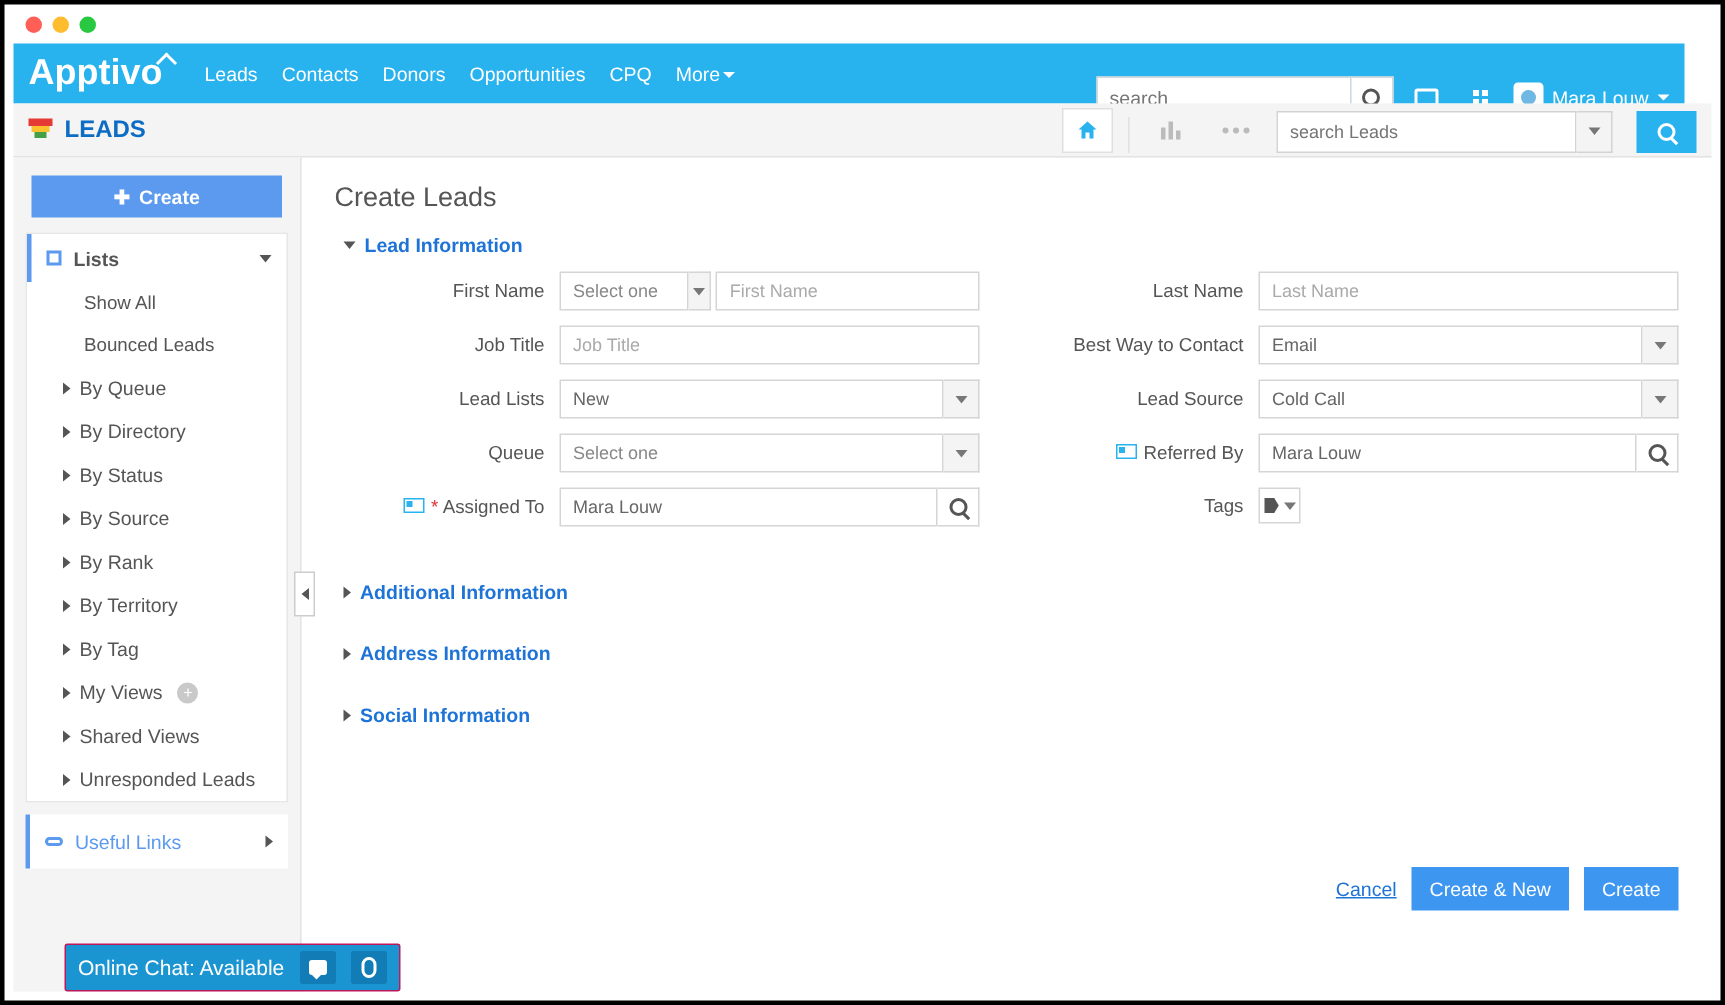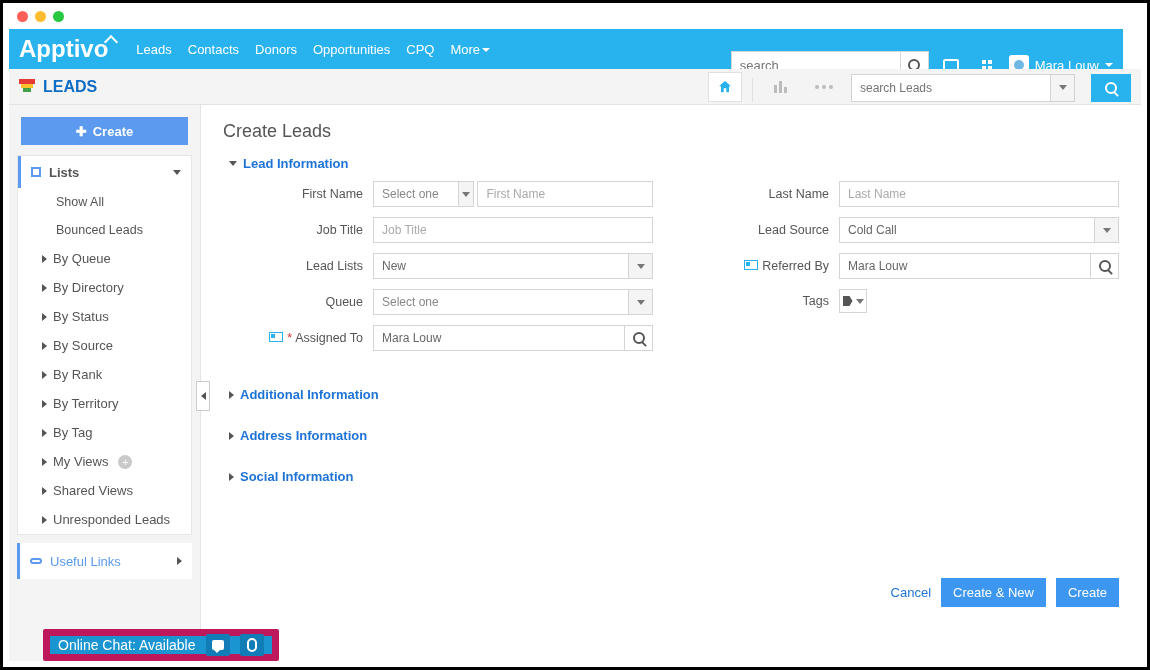--- a/index.html
+++ b/index.html
@@ -80,24 +80,24 @@
   .lookup{ width:28px;height:26px;border:1px solid #d5d5d5;border-left:none;background:#fff;display:flex;align-items:center;justify-content:center;cursor:pointer;}
   .small-sel{flex:0 0 86px;}
   .gap6{width:6px;}
   .req{color:#d33; margin-right:3px;}
   .card-ic{width:14px;height:10px;border:1px solid #28b2ee;display:inline-block;margin-right:4px;position:relative;}
   .card-ic::before{content:'';position:absolute;left:1px;top:1px;width:4px;height:4px;background:#28b2ee;}
   .tag-btn{width:28px;height:24px;border:1px solid #d5d5d5;background:#fff;display:flex;align-items:center;justify-content:center;gap:3px;cursor:pointer;}
   .tag-shape{width:10px;height:10px;background:#555;clip-path:polygon(0 0,70% 0,100% 50%,70% 100%,0 100%);}
 
   .footer-actions{ position:absolute; right:22px; bottom:54px; display:flex; align-items:center; gap:10px; font-size:13px;}
-  .link-cancel{ color:#1e73d6; cursor:pointer;}
+  .link-cancel{ color:#1e73d6; text-decoration:underline; cursor:pointer;}
   .btn-blue{ background:#3d96f0; color:#fff; padding:7px 12px; cursor:pointer;}
   
-  .chat{ position:absolute; left:40px; bottom:6px; height:32px; background:#1b95d2; border:7px solid #be185d; color:#fff; display:flex; align-items:center; padding:0 8px; gap:10px; font-size:14px; border-radius:2px;}
+  .chat{ position:absolute; left:40px; bottom:6px; height:32px; background:#1b95d2; border:1px solid #be185d; color:#fff; display:flex; align-items:center; padding:0 8px; gap:10px; font-size:14px; border-radius:2px;}
   .chat-ic{width:24px;height:22px;background:#117cb5;display:flex;align-items:center;justify-content:center;border-radius:2px;}
   .bubble{width:12px;height:10px;background:#fff;border-radius:2px;position:relative;}
   .bubble::after{content:'';position:absolute;left:2px;bottom:-3px;border-top:3px solid #fff;border-left:3px solid transparent;border-right:3px solid transparent;}
   .phone{width:10px;height:14px;border:2px solid #fff;border-radius:6px;}
 </style>
 </head>
 <body>
 
 <div class="frame">
   <div class="mac-dots">
@@ -316,20 +316,31 @@
         </div>
 
         <div class="col">
           <div class="field">
             <div class="label">Last Name</div>
             <div class="control">
                 <input class="input" placeholder="Last Name" style="">
               </div>
           </div>
           <div class="field">
+            <div class="label">Best Way to Contact</div>
+            <div class="control">
+              <div class="select">
+                  <span>Email</span>
+                </div>
+              <div class="sel-btn">
+                  <span class="caret-g"></span>
+                </div>
+            </div>
+          </div>
+          <div class="field">
             <div class="label">Lead Source</div>
             <div class="control">
               <div class="select">
                   <span>Cold Call</span>
                 </div>
               <div class="sel-btn">
                   <span class="caret-g"></span>
                 </div>
             </div>
           </div>

